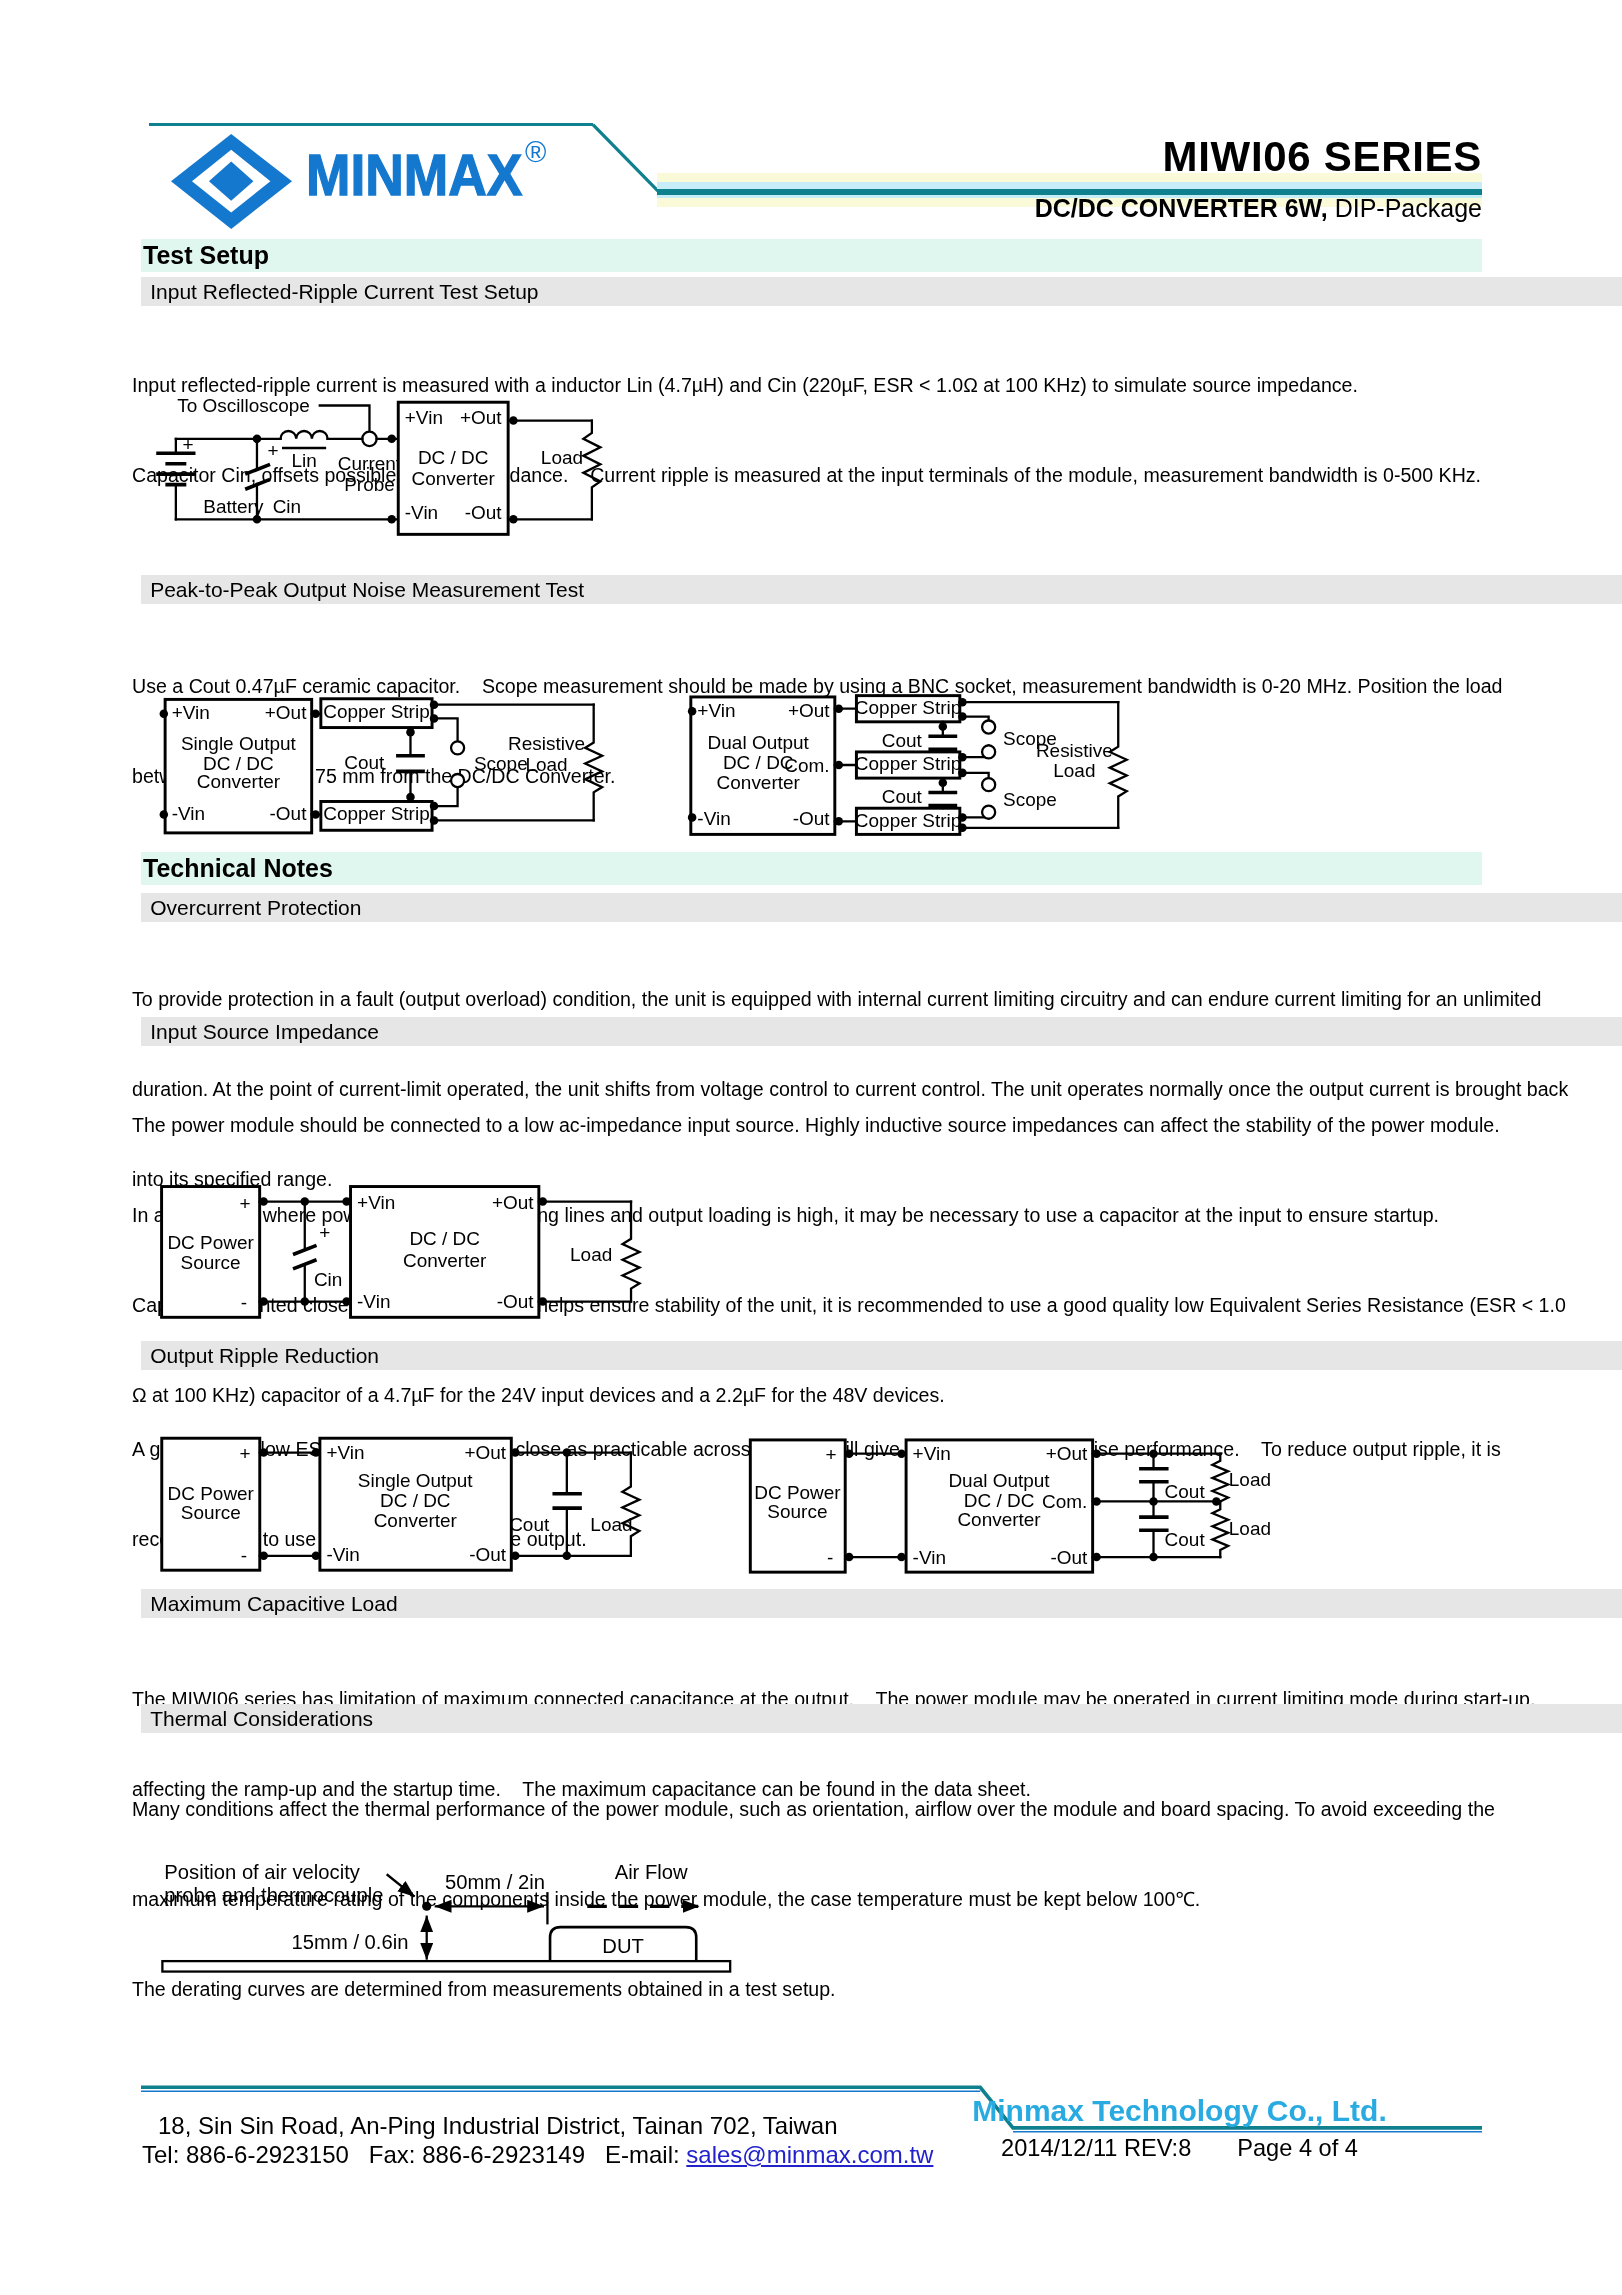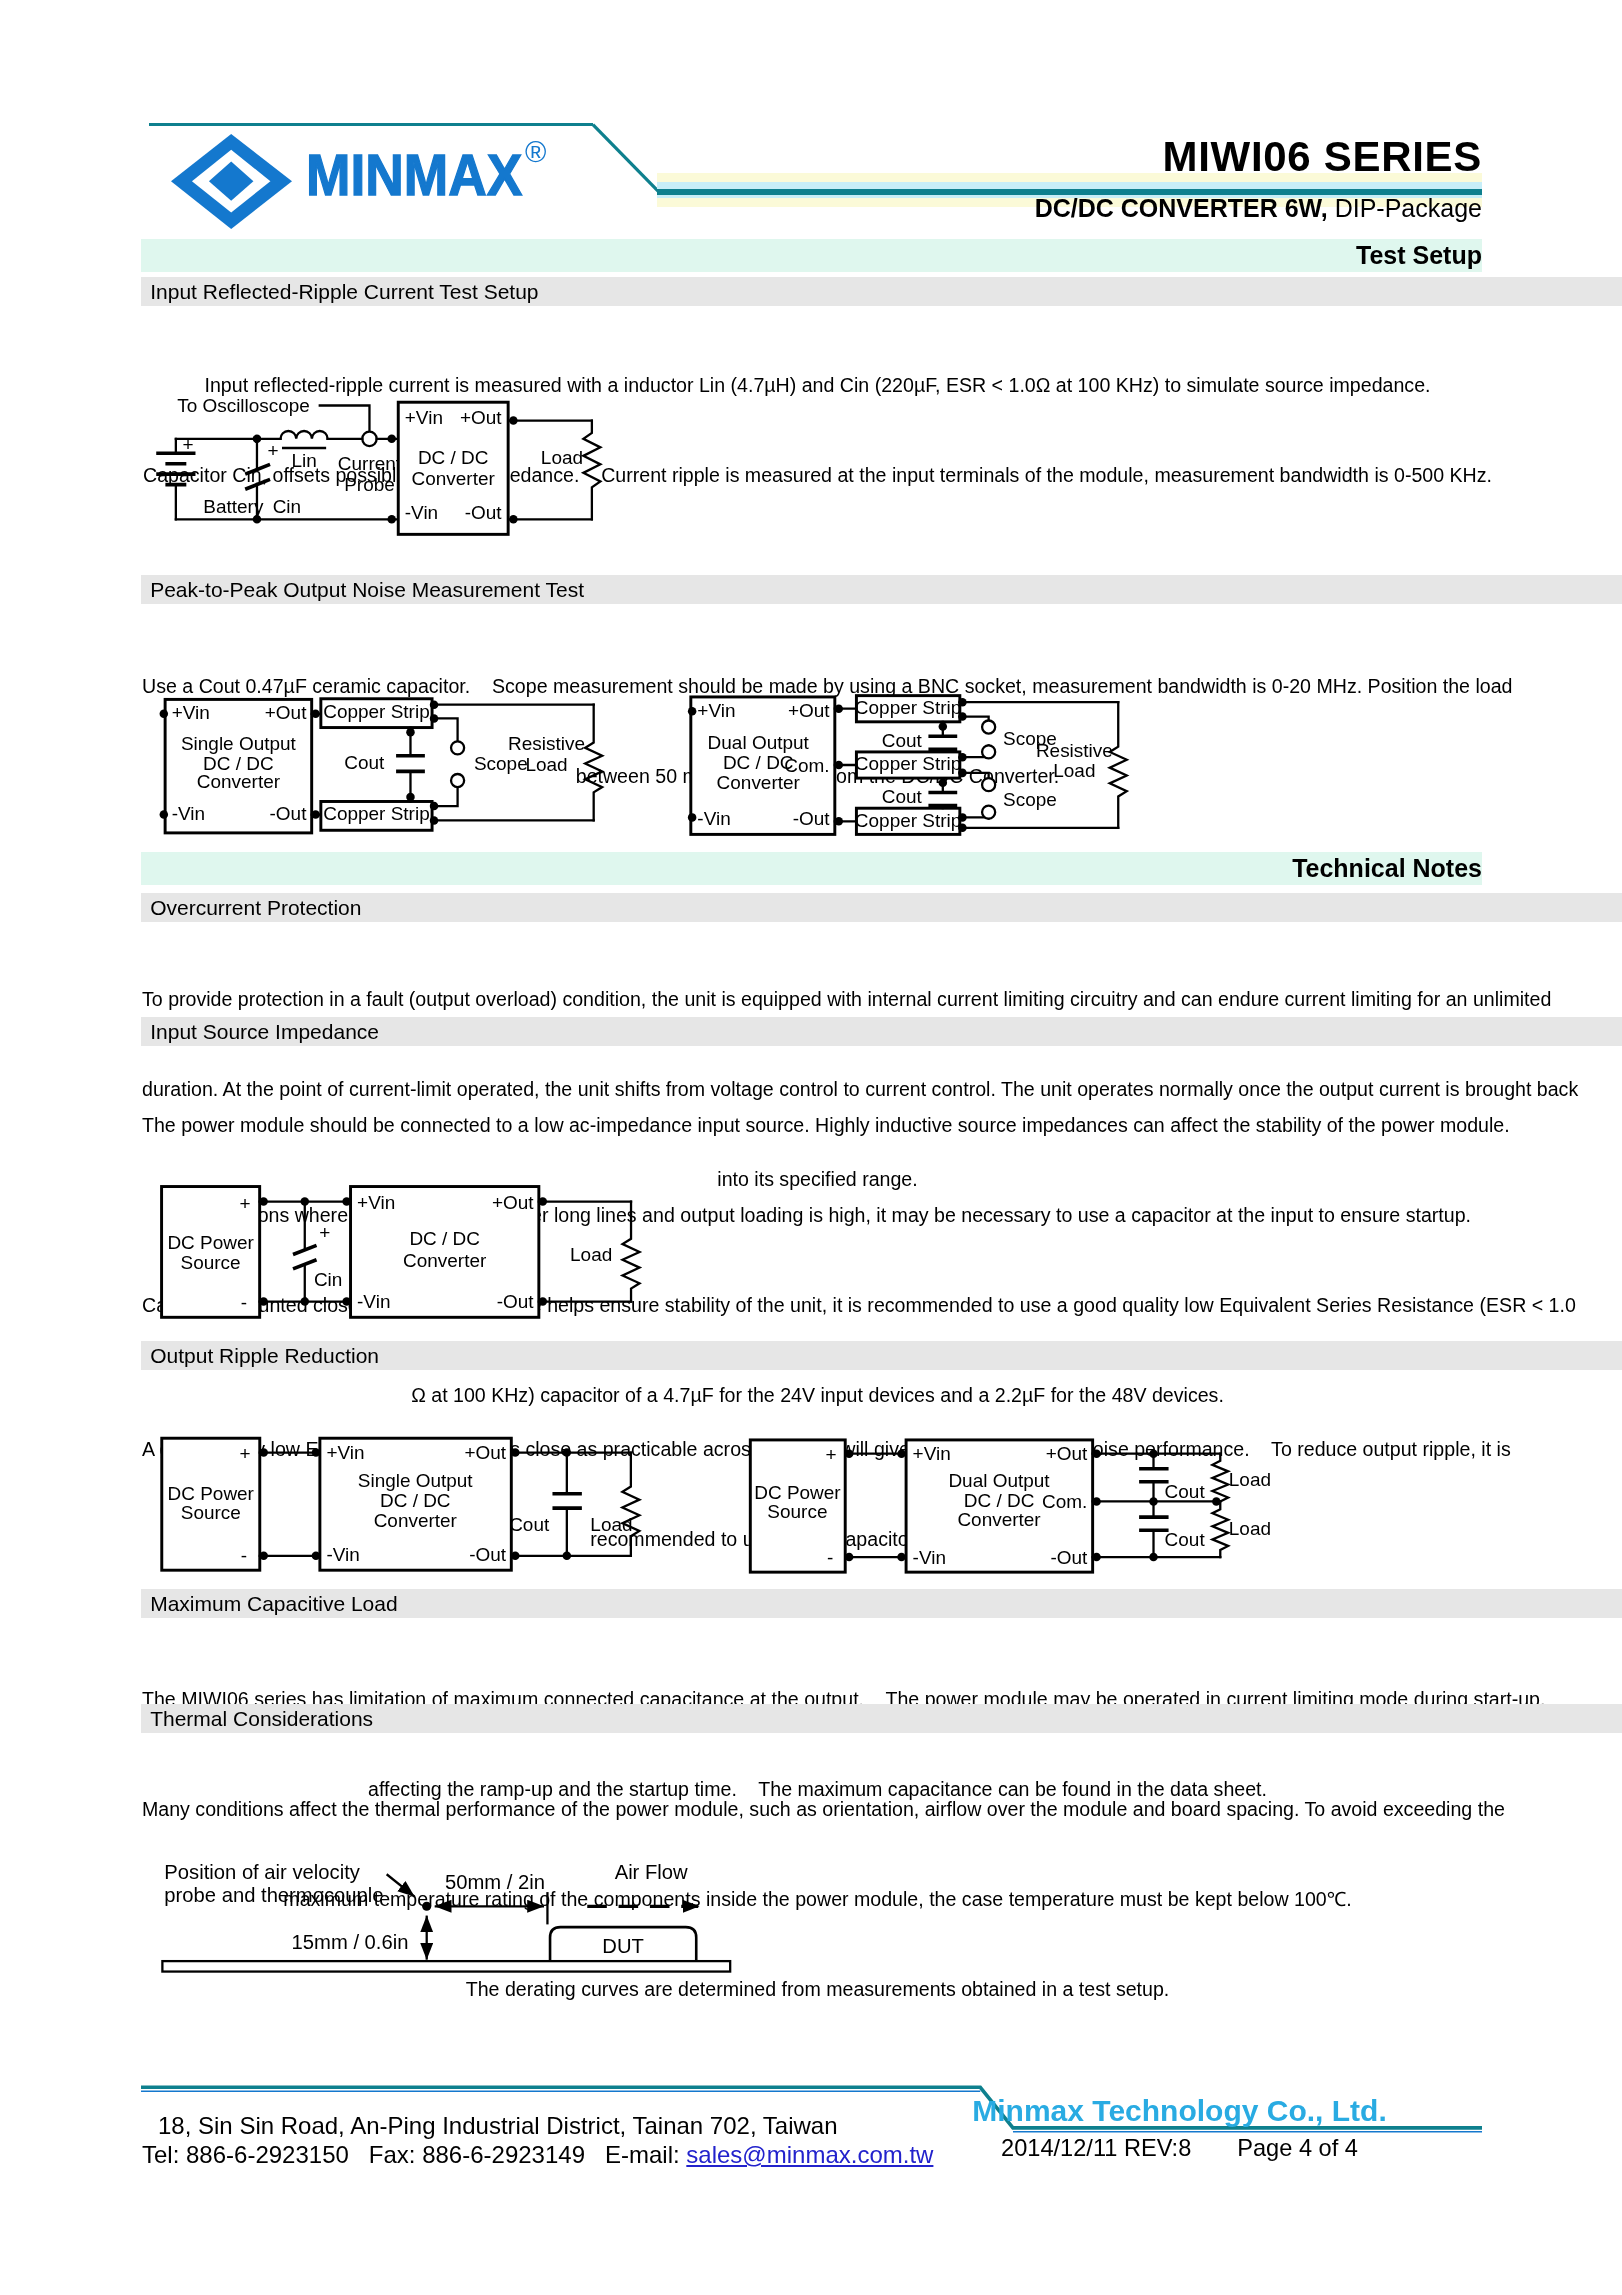--- a/index.html
+++ b/index.html
@@ -1,23 +1,23 @@
 <!DOCTYPE html>
 <html style="font-size:10.5px"><head>
 <meta charset="utf-8">
 <style>
   html,body{margin:0;padding:0;background:#fff;}
   #page{position:relative;width:1622px;height:2295px;background:#fff;overflow:hidden;
         font-family:"Liberation Sans",sans-serif;color:#000;}
   .abs{position:absolute;}
   .bar-mint{position:absolute;left:141px;width:1341px;height:33px;background:#DFF7EE;
-        font-weight:bold;font-size:25px;line-height:33px;padding-left:21px;box-sizing:border-box;text-align:right;}
+        font-weight:bold;font-size:25px;line-height:33px;padding-left:2px;box-sizing:border-box;}
   .bar-gray{position:absolute;left:141px;width:1581px;height:29.4px;background:#E6E6E6;
         font-size:21px;line-height:29.4px;padding-left:9.2px;box-sizing:border-box;}
-  .para{position:absolute;left:142px;width:1351px;font-size:19.6px;line-height:30px;white-space:pre;text-align:center;}
+  .para{position:absolute;left:132px;width:1351px;font-size:19.6px;line-height:30px;white-space:pre;}
   .para div{height:30px;}
   .series-title{position:absolute;left:851px;width:631px;top:133px;text-align:right;
         font-size:42px;font-weight:bold;letter-spacing:0.7px;}
   .subtitle{position:absolute;left:785px;width:697px;top:194px;text-align:right;font-size:25px;}
   .subtitle .b{font-weight:bold;}
   .logo-text{position:absolute;left:306px;top:141px;font-size:58px;font-weight:bold;color:#1478CE;
         transform:scaleX(0.92);transform-origin:left top;letter-spacing:0px;-webkit-text-stroke:1.3px #1478CE;}
   .logo-reg{position:absolute;left:525px;top:136px;font-size:29px;color:#1478CE;}
   .band{position:absolute;left:657px;top:173px;width:825px;}
   .band div{width:100%;}

